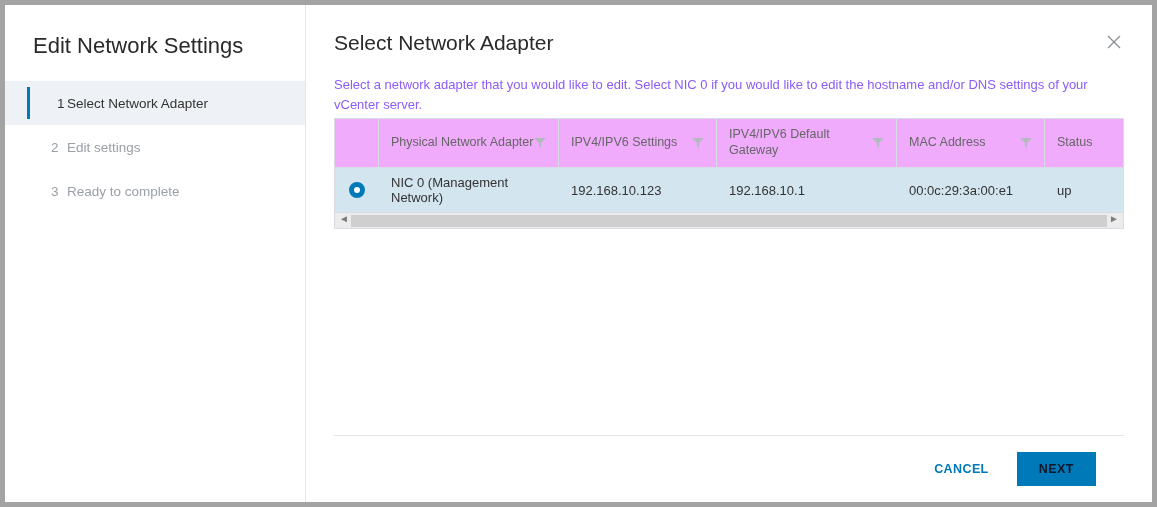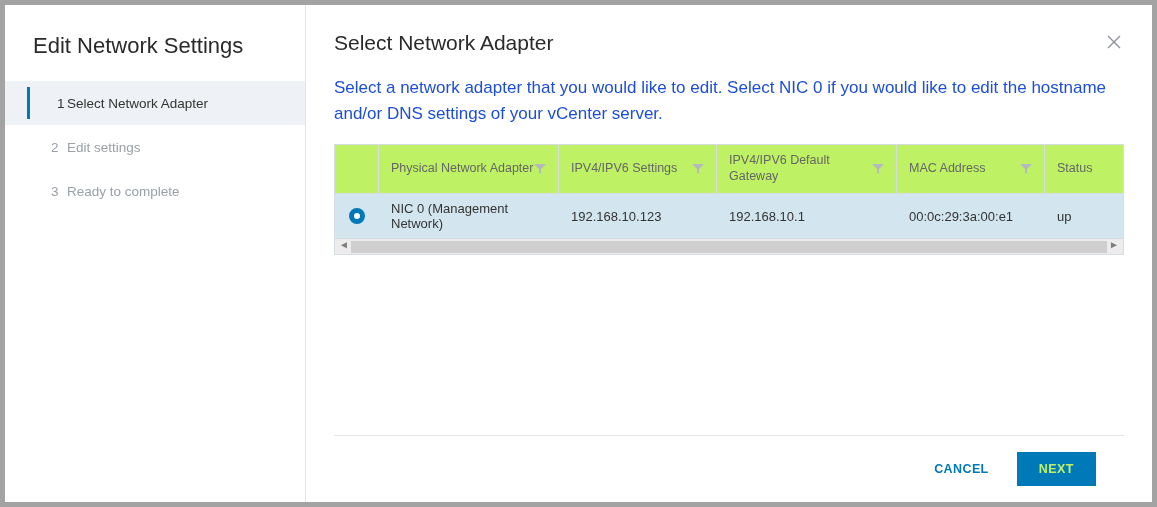--- a/index.html
+++ b/index.html
@@ -91,35 +91,35 @@
     font-weight: 300;
     color: #2a2a2a;
   }
   .close-icon {
     width: 18px; height: 18px;
     cursor: pointer;
     color: #8a9096;
   }
   .close-icon svg { display:block; }
   .description {
-    color: #1d4ed8;
-    font-size: 17px;
+    color: #8b5cf6;
+    font-size: 13px;
     line-height: 1.5;
-    margin-bottom: 18px;
+    margin-bottom: 4px;
   }
   .table-wrap {
     border: 1px solid #d7dde3;
   }
   .grid-head, .grid-row {
     display: grid;
     grid-template-columns: 44px 180px 158px 180px 148px 68px;
     align-items: center;
   }
   .grid-head {
-    background: #bef264;
+    background: #f0abfc;
     border-bottom: 1px solid #d7dde3;
     min-height: 48px;
     color: #666;
     font-size: 12.5px;
   }
   .grid-head .cell {
     padding: 8px 12px;
     border-right: 1px solid #d7dde3;
     display: flex;
     align-items: center;
@@ -178,21 +178,21 @@
     font-weight: 600;
     letter-spacing: 0.4px;
     font-size: 12.5px;
     cursor: pointer;
     padding: 8px 10px;
     background: none;
     border: none;
   }
   .btn-next {
     background: #0079b8;
-    color: #bef264;
+    color: #0f172a;
     font-weight: 600;
     letter-spacing: 0.5px;
     font-size: 12.5px;
     border: none;
     padding: 10px 22px;
     cursor: pointer;
   }
 </style>
 </head>
 <body>

